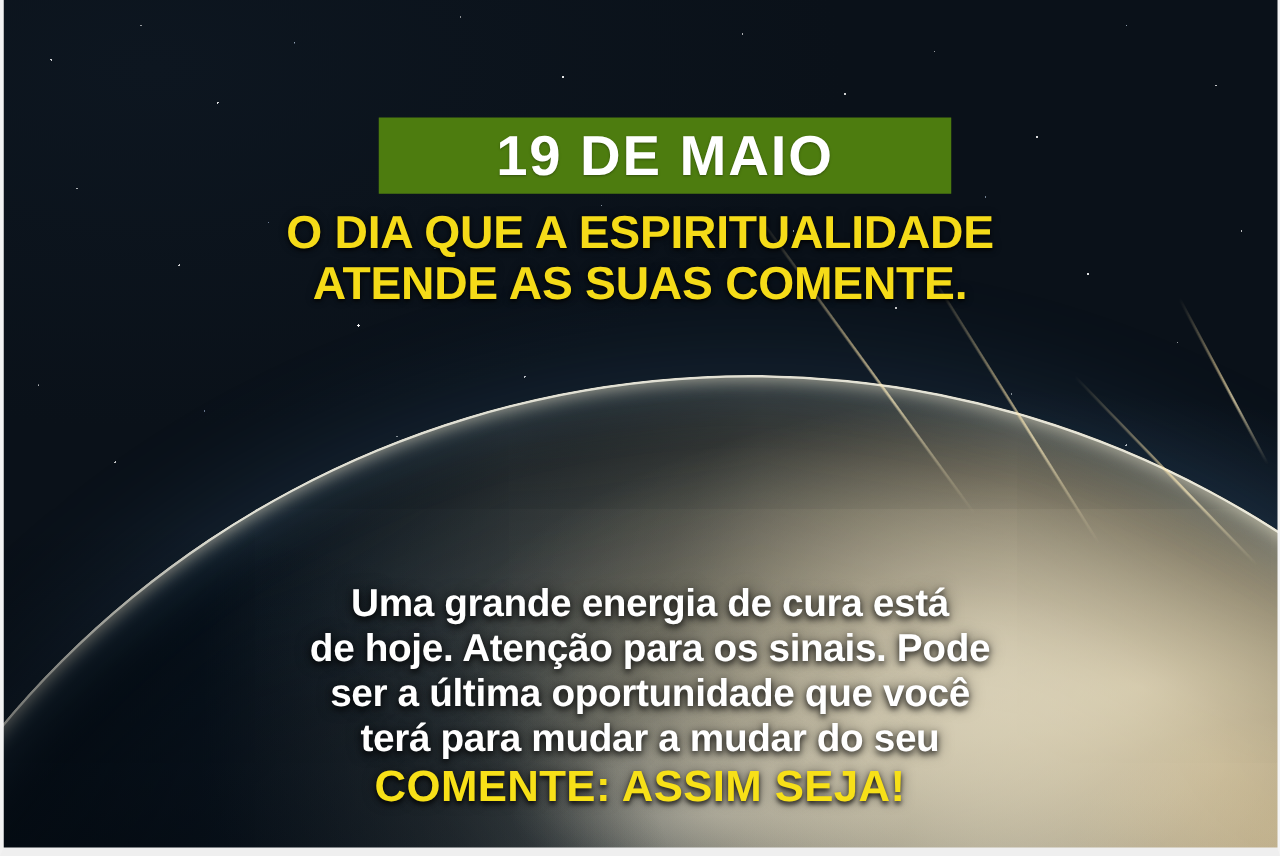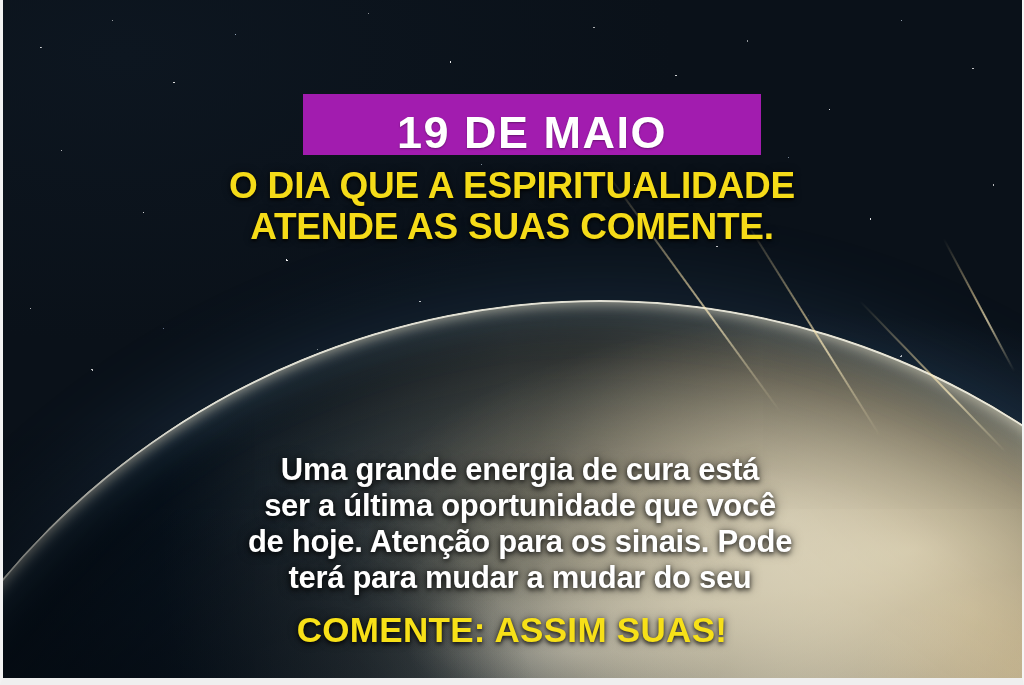--- a/index.html
+++ b/index.html
@@ -152,22 +152,22 @@
     transform-origin:0 50%;
   }
 
   
   .content{ position:absolute; inset:0; z-index:30; }
 
   .date-banner{
     position:absolute;
     left:303px; top:94px;
     width:458px; height:61px;
-    background:#a21caf;
-    display:flex; align-items:flex-end; justify-content:center;
+    background:#4d7c0f;
+    display:flex; align-items:center; justify-content:center;
   }
   .date-banner .date-text{
     color:#ffffff;
     font-size:45px;
     font-weight:700;
     letter-spacing:1.5px;
     line-height:1;
     white-space:nowrap;
     text-shadow:0 1px 2px rgba(0,0,0,.35);
     font-family:"Liberation Sans", sans-serif;
@@ -184,21 +184,21 @@
     letter-spacing:-0.2px;
     text-shadow:
       0 2px 3px rgba(0,0,0,.75),
       0 0 8px rgba(0,0,0,.45);
     font-family:"Liberation Sans", sans-serif;
   }
   .headline .hl-line{ display:block; white-space:nowrap; }
 
   .body-copy{
     position:absolute;
-    left:0; right:0; top:452px;
+    left:0; right:0; top:465px;
     text-align:center;
     color:#ffffff;
     font-size:31px;
     font-weight:700;
     line-height:1.16;
     letter-spacing:-0.3px;
     text-shadow:
       0 2px 5px rgba(0,0,0,.80),
       0 0 12px rgba(0,0,0,.55);
     font-family:"Liberation Sans", sans-serif;
@@ -250,21 +250,21 @@
       <span class="date-text">19 DE MAIO</span>
     </div>
 
     <div class="headline">
       <span class="hl-line">O DIA QUE A ESPIRITUALIDADE</span>
       <span class="hl-line">ATENDE AS SUAS COMENTE.</span>
     </div>
 
     <div class="body-copy">
       <span class="bc-line">Uma grande energia de cura está</span>
+      <span class="bc-line">de hoje. Atenção para os sinais. Pode</span>
       <span class="bc-line">ser a última oportunidade que você</span>
-      <span class="bc-line">de hoje. Atenção para os sinais. Pode</span>
       <span class="bc-line">terá para mudar a mudar do seu</span>
     </div>
 
-    <div class="cta">COMENTE: ASSIM SUAS!</div>
+    <div class="cta">COMENTE: ASSIM SEJA!</div>
 
   </div>
 </div>
 
 </body></html>

